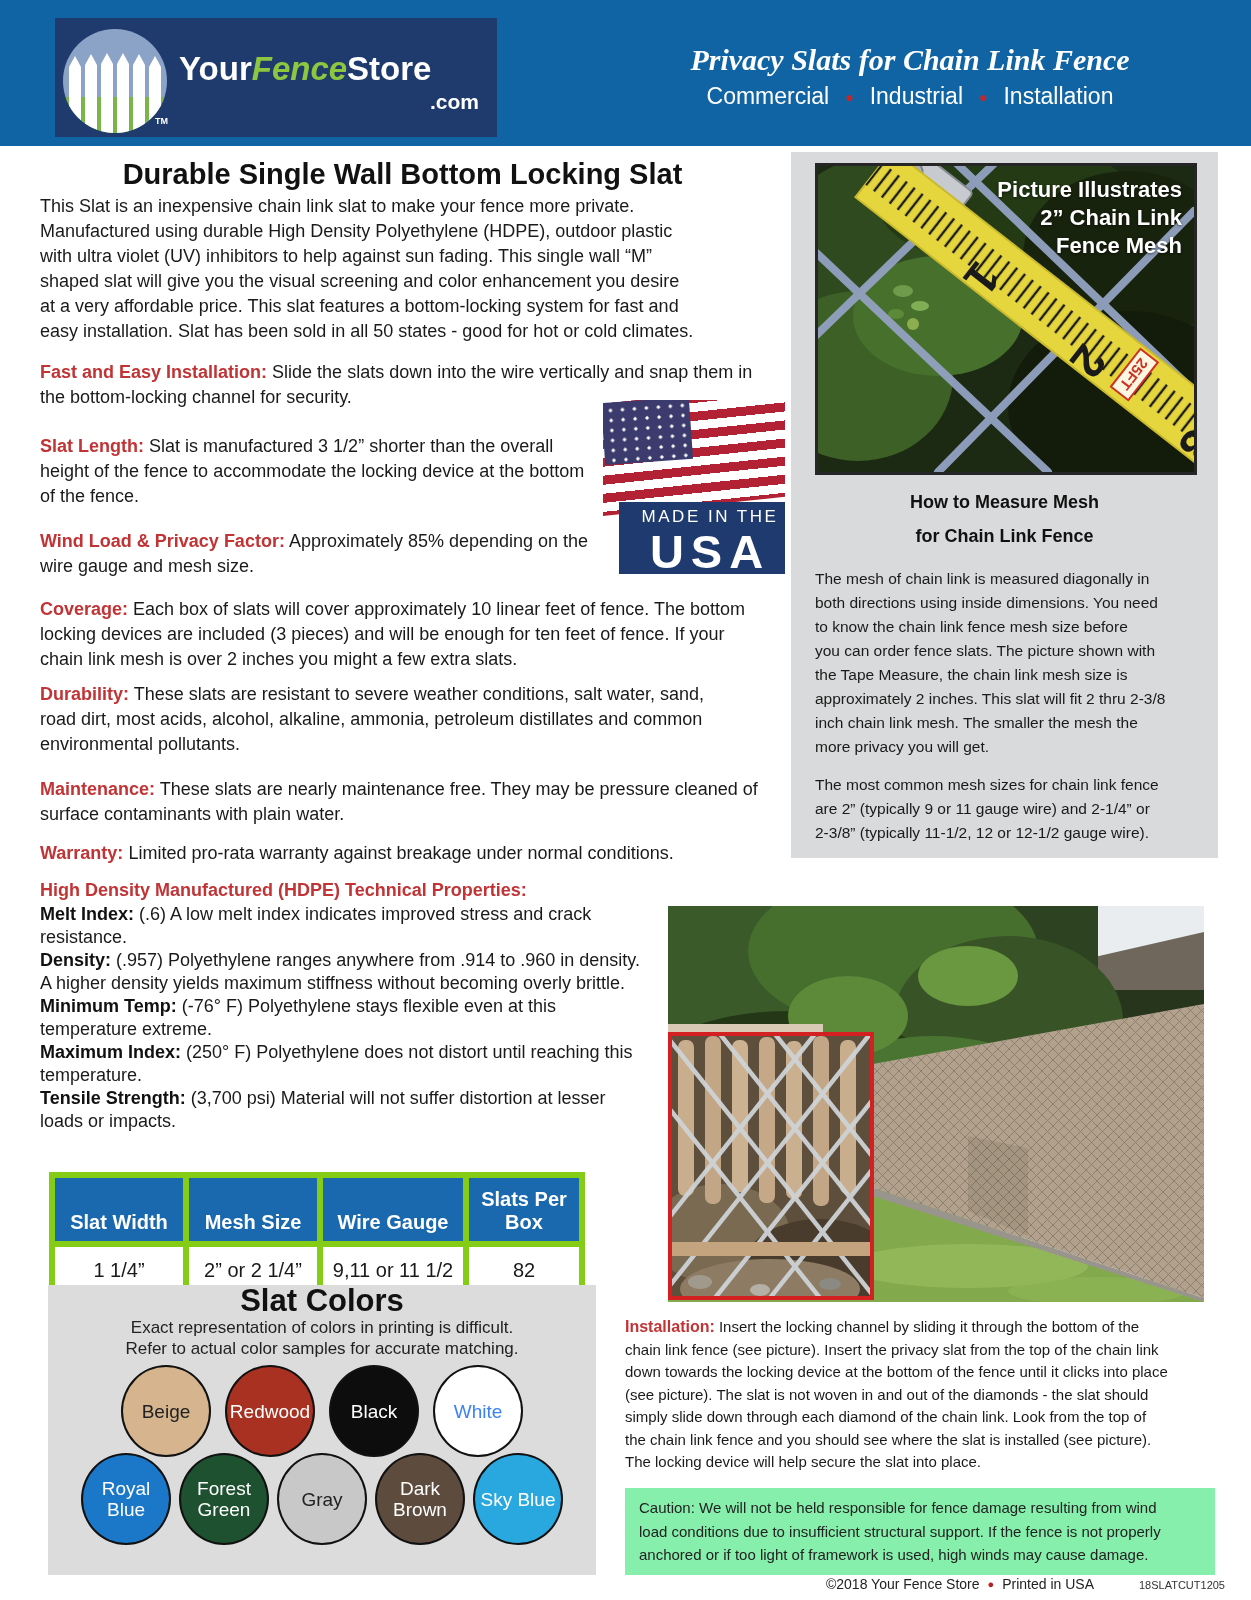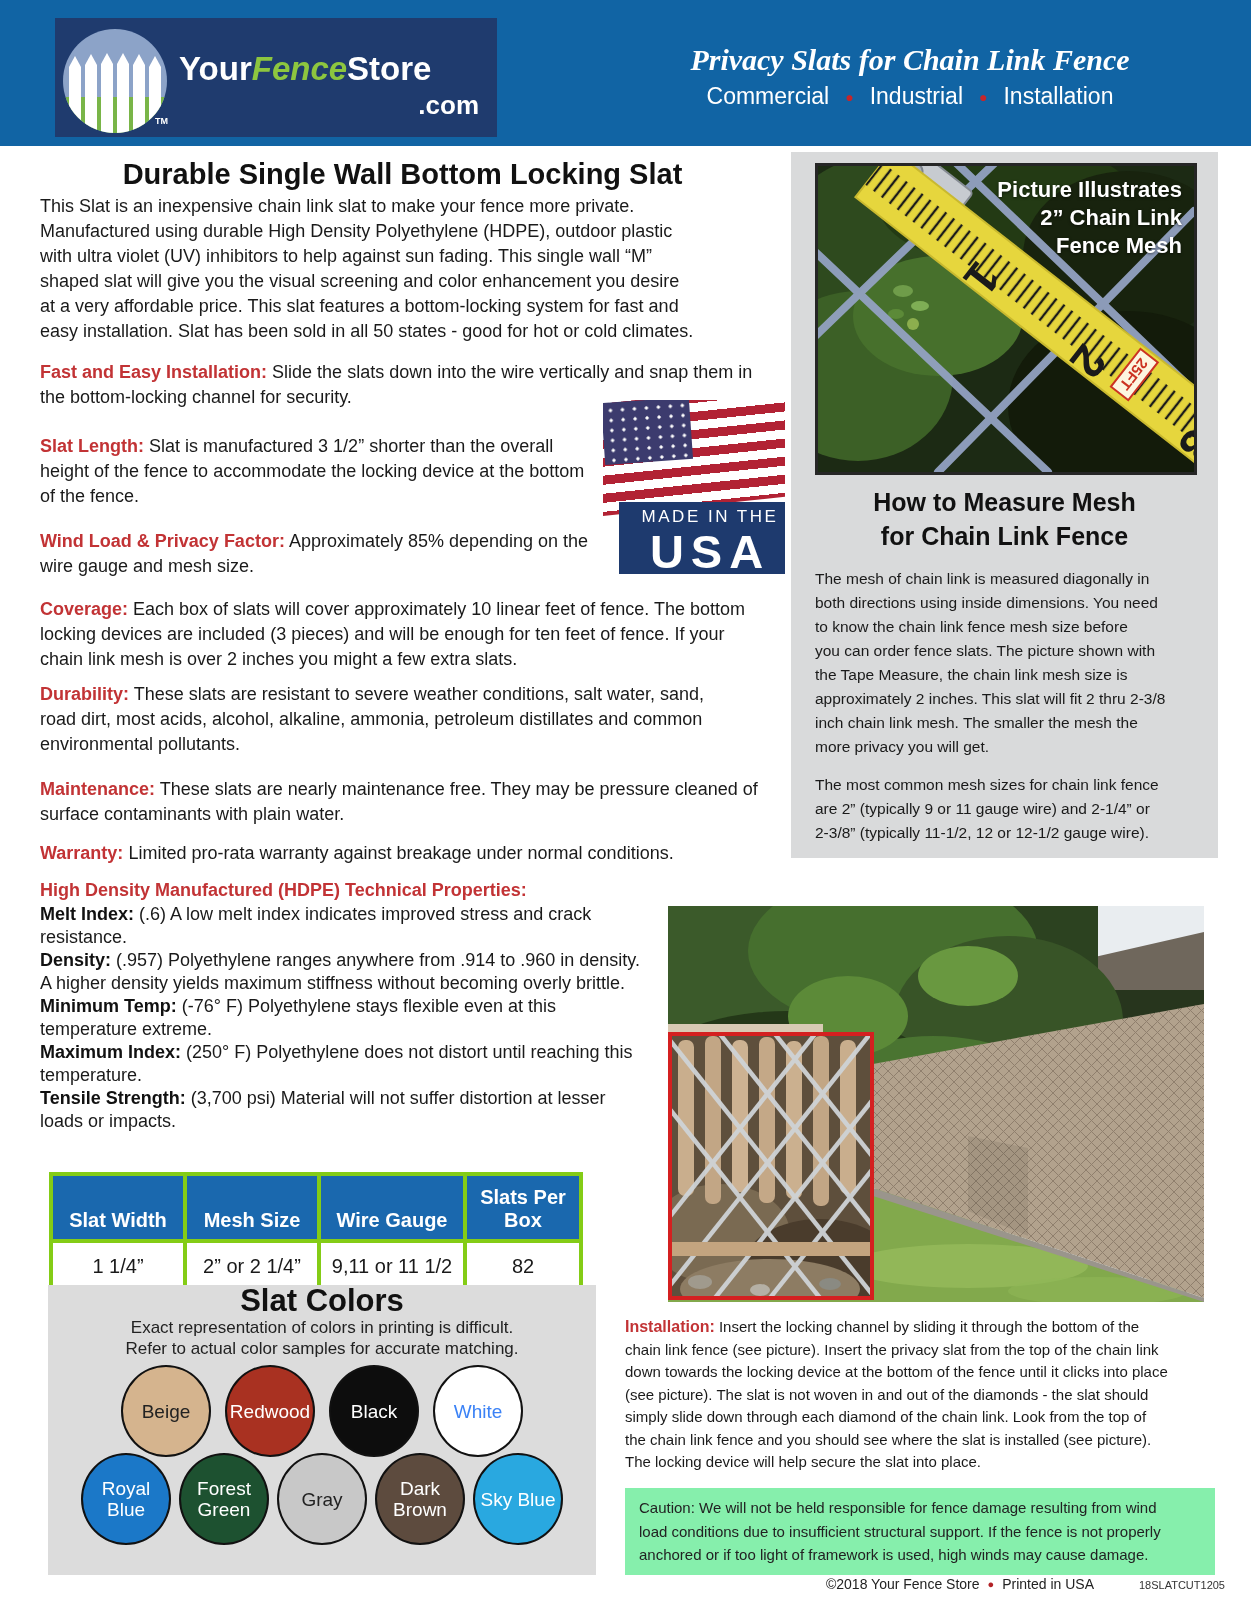--- a/index.html
+++ b/index.html
@@ -9,21 +9,21 @@
   .pl{white-space:pre-line;}
   
   #header{left:0;top:0;width:1251px;height:146px;background:#1164a4;}
   #logo-box{left:55px;top:18px;width:442px;height:119px;background:#1f3b6e;}
   #logo-circle{left:8px;top:11px;width:104px;height:104px;}
   #logo-tm{left:100px;top:98px;color:#fff;font-size:9px;font-weight:bold;}
   #logo-text{left:124px;top:32px;width:300px;text-align:left;line-height:38px;
              font-weight:bold;font-size:33px;letter-spacing:0px;}
   #logo-text .w{color:#fff;} #logo-text .g{color:#8dc63f;font-style:italic;}
   #logo-com{left:124px;top:72px;width:300px;text-align:right;color:#fff;
-            font-weight:bold;font-size:26px;}
+            font-weight:bold;font-size:21px;}
   #hdr-title{left:625px;top:42px;width:570px;text-align:center;color:#fff;
              font-family:"Liberation Serif","DejaVu Serif",serif;
              font-style:italic;font-weight:bold;font-size:30px;line-height:36px;}
   #hdr-tagline{left:625px;top:82px;width:570px;text-align:center;color:#fff;
                font-size:23px;line-height:28px;}
   #hdr-tagline .dot{color:#c4262b;font-size:14px;vertical-align:2px;margin:0 16px;}
   
   #left-col{left:40px;top:152px;width:765px;font-size:18px;line-height:25px;}
   #left-col h1{font-size:29px;line-height:32px;font-weight:bold;color:#111;
                text-align:center;margin:6px 40px 4px 0;}
@@ -45,41 +45,41 @@
     transform:rotate(-4deg) skewY(-2deg);}
   #flag-canton{position:absolute;left:0;top:0;width:88px;height:62px;background:#3c3b6e;
     background-image:radial-gradient(circle 1.6px,#ffffff 1.5px,transparent 1.7px);
     background-size:12px 10px;background-position:3px 3px;transform:rotate(-4deg);}
   #flag-navy{position:absolute;left:0;top:102px;width:182px;height:72px;background:#1e3a6e;
     color:#fff;text-align:center;margin-left:16px;}
   #flag-navy .l1{font-size:17px;letter-spacing:2.5px;margin-top:5px;}
   #flag-navy .l2{font-size:47px;font-weight:bold;letter-spacing:7px;line-height:50px;}
   
   #spec-table{left:49px;top:1172px;border-collapse:collapse;}
-  #spec-table td,#spec-table th{border:4px solid #84cc16;margin-left:30px;}
+  #spec-table td,#spec-table th{border:6px solid #84cc16;margin-left:30px;}
   #spec-table th{background:#1a68ae;color:#fff;font-size:20px;font-weight:bold;
     height:56px;vertical-align:bottom;padding:0 4px 7px 4px;line-height:23px;}
   #spec-table td{height:45px;text-align:center;font-size:20px;background:#fff;}
   
   #colors-panel{left:48px;top:1285px;width:548px;height:290px;background:#dcdcdc;
     box-sizing:border-box;}
   #colors-panel .title{text-align:center;font-size:31px;font-weight:bold;line-height:32px;color:#111;}
   #colors-panel .note{text-align:center;font-size:17px;line-height:21px;color:#222;}
   .crow{display:flex;justify-content:center;align-items:center;}
   .crow1{margin-top:6px;gap:14px;} .crow2{margin-top:-4px;gap:8px;}
   .swatch{width:90px;height:92px;border:2.5px solid #111;border-radius:50%;
     display:flex;align-items:center;justify-content:center;text-align:center;
     font-size:19px;line-height:21px;box-sizing:border-box;}
   
   #mesh-panel{left:791px;top:152px;width:427px;height:706px;background:#d9dadb;}
   #mesh-photo{position:absolute;left:24px;top:11px;width:376px;height:306px;
     border:3px solid #262626;background:#1c2a14;}
   #mesh-caption{position:absolute;right:12px;top:10px;text-align:right;color:#fff;
     font-weight:bold;font-size:22px;line-height:28px;text-shadow:0 1px 3px rgba(0,0,0,.6);}
-  #mesh-panel .h2{position:relative;text-align:center;font-size:25px;font-weight:bold;
+  #mesh-panel .h2{position:relative;text-align:center;font-size:18px;font-weight:bold;
     color:#111;line-height:34px;}
   #mesh-h2a{margin-top:333px;}
   #mesh-panel .para{position:relative;margin:14px 4px 0 24px;width:398px;
     font-size:15.5px;line-height:24px;color:#1a1a1a;}
   #mesh-para2{margin-top:20px;}
   
   #fence-photo{left:668px;top:906px;width:536px;height:396px;}
   
   #installation{left:625px;top:1316px;width:600px;font-size:15px;line-height:22.5px;}
   #installation .red{font-size:16px;}

